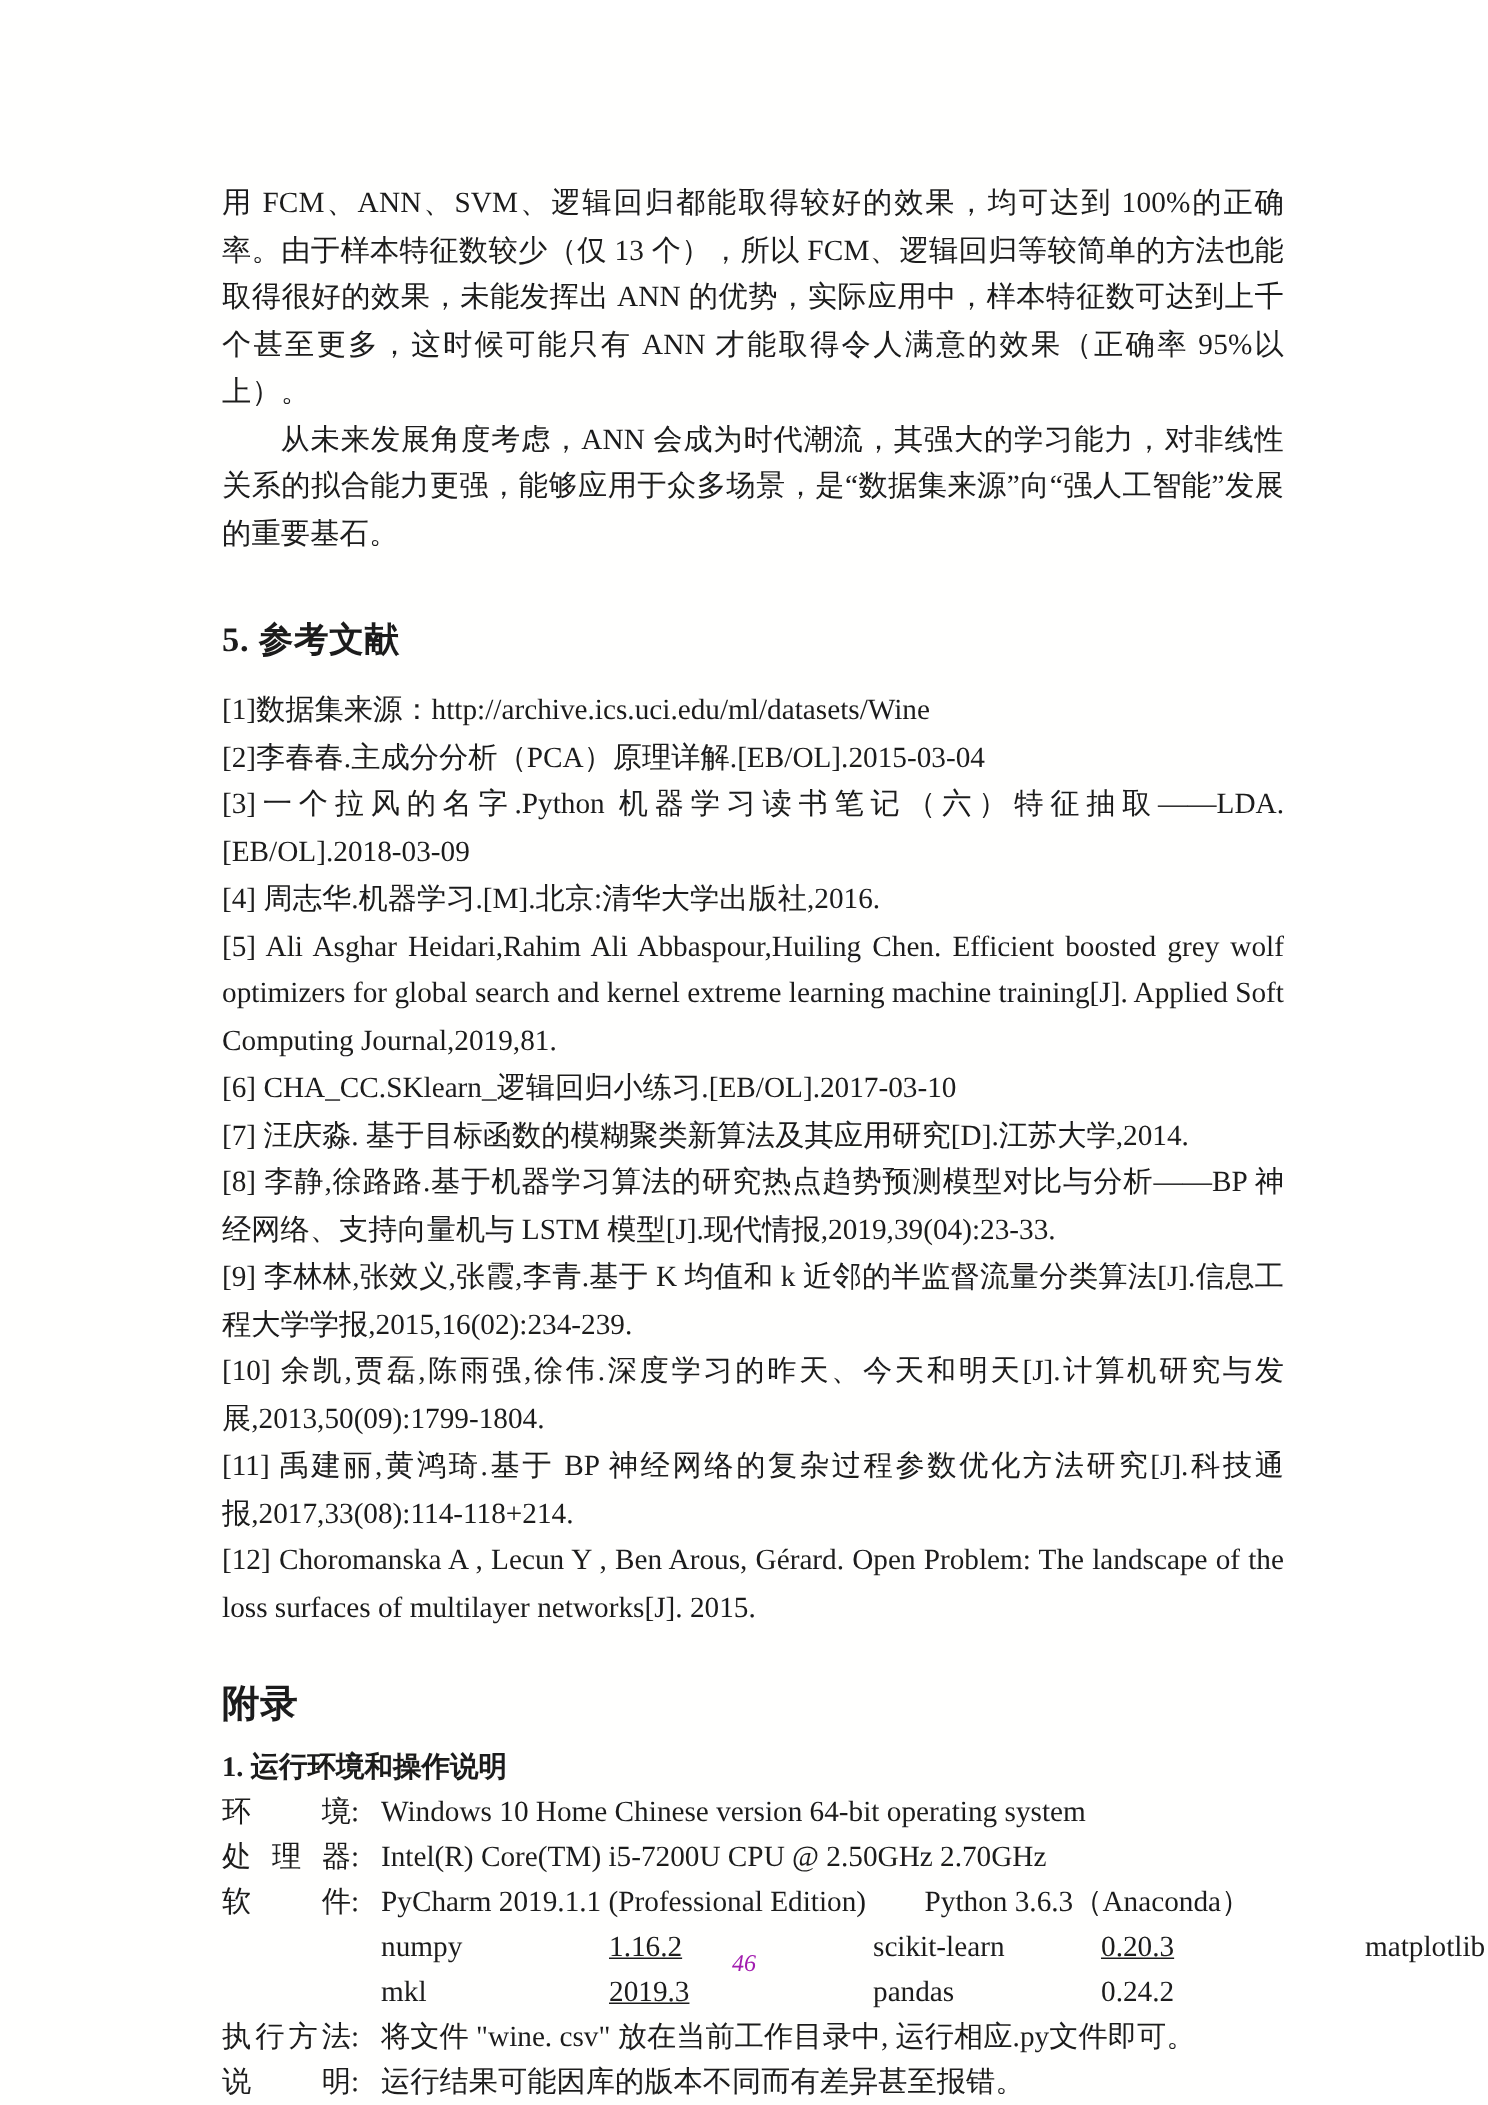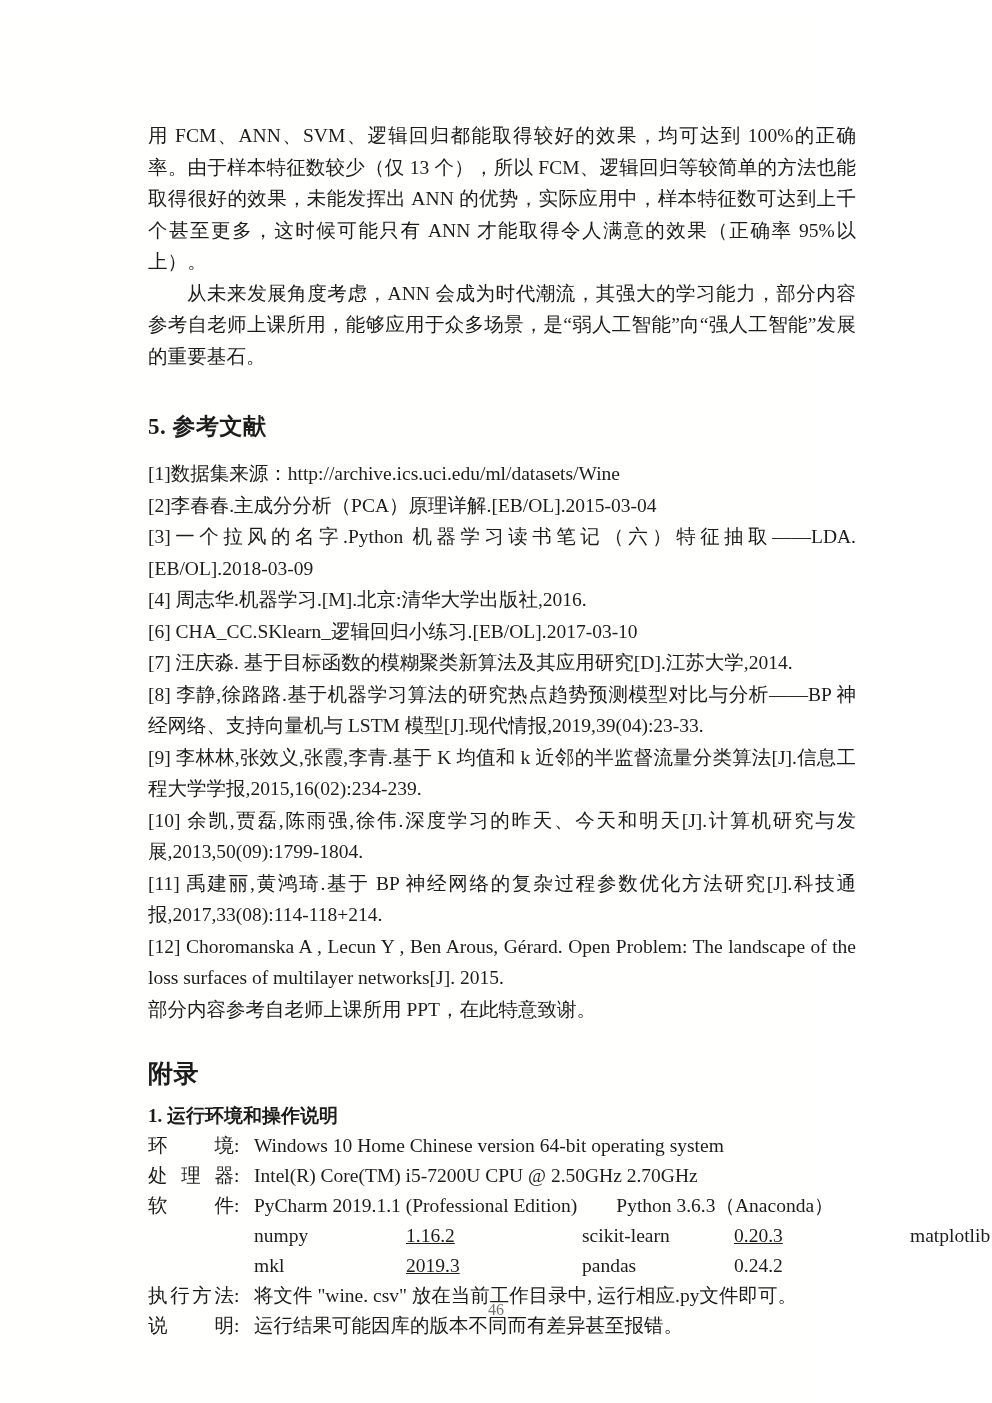--- a/index.html
+++ b/index.html
@@ -124,49 +124,50 @@
 
   
   .page-number {
     position: absolute;
     left: 0;
     top: 1288px;
     width: 992px;
     text-align: center;
     font-size: 16px;
     line-height: 20px;
-    color: #737373;
+    color: #a21caf;
+    font-style: italic;
   }
 </style>
 </head>
 <body>
 
 <div class="page">
   <div class="content">
 
     <p class="para">用 FCM、ANN、SVM、逻辑回归都能取得较好的效果，均可达到 100%的正确率。由于样本特征数较少（仅 13 个），所以 FCM、逻辑回归等较简单的方法也能取得很好的效果，未能发挥出 ANN 的优势，实际应用中，样本特征数可达到上千个甚至更多，这时候可能只有 ANN 才能取得令人满意的效果（正确率 95%以上）。</p>
-    <p class="para indent">从未来发展角度考虑，ANN 会成为时代潮流，其强大的学习能力，部分内容参考自老师上课所用，能够应用于众多场景，是“弱人工智能”向“强人工智能”发展的重要基石。</p>
+    <p class="para indent">从未来发展角度考虑，ANN 会成为时代潮流，其强大的学习能力，对非线性关系的拟合能力更强，能够应用于众多场景，是“数据集来源”向“强人工智能”发展的重要基石。</p>
 
     <div class="heading-gap-top"></div>
     <h2 class="section-heading">5. 参考文献</h2>
     <div class="heading-gap-bottom"></div>
 
     <ul class="ref-list">
       <li class="ref-item">[1]数据集来源：http://archive.ics.uci.edu/ml/datasets/Wine</li>
       <li class="ref-item">[2]李春春.主成分分析（PCA）原理详解.[EB/OL].2015-03-04</li>
       <li class="ref-item full-justify">[3]一个拉风的名字.Python 机器学习读书笔记（六）特征抽取——LDA.[EB/OL].2018-03-09</li>
       <li class="ref-item">[4] 周志华.机器学习.[M].北京:清华大学出版社,2016.</li>
+      <li class="ref-item">[5] Ali Asghar Heidari,Rahim Ali Abbaspour,Huiling Chen. Efficient boosted grey wolf optimizers for global search and kernel extreme learning machine training[J]. Applied Soft Computing Journal,2019,81.</li>
       <li class="ref-item">[6] CHA_CC.SKlearn_逻辑回归小练习.[EB/OL].2017-03-10</li>
       <li class="ref-item">[7] 汪庆淼. 基于目标函数的模糊聚类新算法及其应用研究[D].江苏大学,2014.</li>
       <li class="ref-item">[8] 李静,徐路路.基于机器学习算法的研究热点趋势预测模型对比与分析——BP 神经网络、支持向量机与 LSTM 模型[J].现代情报,2019,39(04):23-33.</li>
       <li class="ref-item">[9] 李林林,张效义,张霞,李青.基于 K 均值和 k 近邻的半监督流量分类算法[J].信息工程大学学报,2015,16(02):234-239.</li>
       <li class="ref-item">[10] 余凯,贾磊,陈雨强,徐伟.深度学习的昨天、今天和明天[J].计算机研究与发展,2013,50(09):1799-1804.</li>
       <li class="ref-item">[11] 禹建丽,黄鸿琦.基于 BP 神经网络的复杂过程参数优化方法研究[J].科技通报,2017,33(08):114-118+214.</li>
       <li class="ref-item">[12] Choromanska A , Lecun Y , Ben Arous, Gérard. Open Problem: The landscape of the loss surfaces of multilayer networks[J]. 2015.</li>
-      <li class="ref-item">部分内容参考自老师上课所用 PPT，在此特意致谢。</li>
     </ul>
 
     <div class="appendix-gap"></div>
     <h2 class="appendix-heading">附录</h2>
     <div class="appendix-gap2"></div>
     <h3 class="sub-heading">1. 运行环境和操作说明</h3>
 
     <table class="spec-table">
       <tbody>
         <tr>

